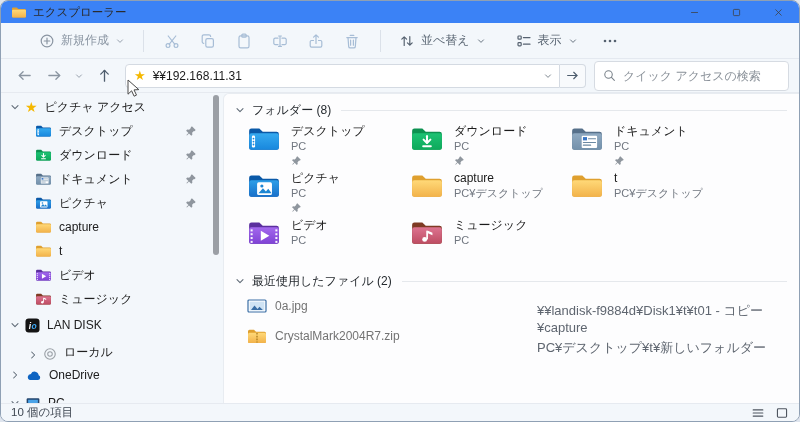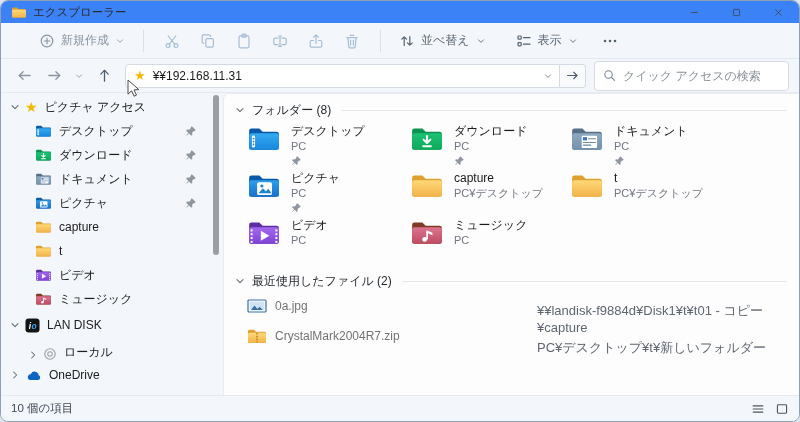--- a/index.html
+++ b/index.html
@@ -77,21 +77,21 @@
   .tile .tloc { font-size:11px; color:#717780; line-height:1.3; }
   .tile .pin { width:11px; height:11px; color:#8f969e; display:block; margin-top:2px; }
 
   .recent { margin-top:6px; }
   .rrow { position:relative; height:30px; display:flex; align-items:center; padding-left:23px; }
   .rrow .ric { width:20px; height:16px; flex:none; margin-right:8px; }
   .rrow .rname { font-size:12px; color:#737373; }
   .rrow .rpath { position:absolute; left:313px; font-size:13px; color:#5f6670;margin-top:24px; }
 
   
-  .statusbar { position:absolute; bottom:0; left:0; right:0; height:26px; background:#f3f7fb; border-top:1px solid #e6eaf0; display:flex; align-items:center; padding:0 10px; }
+  .statusbar { position:absolute; bottom:0; left:0; right:0; height:18px; background:#f3f7fb; border-top:1px solid #e6eaf0; display:flex; align-items:center; padding:0 10px; }
   .statusbar .count { font-size:11.5px; color:#3f4752; }
   .viewics { margin-left:auto; display:flex; gap:10px; color:#4f5660; }
   .viewics svg { width:14px; height:14px; }
 
   .cursor { position:absolute; left:126px; top:78px; width:14px; height:20px; z-index:50; pointer-events:none; }
 </style>
 </head>
 <body>
 
 <svg width="0" height="0" style="position:absolute">

